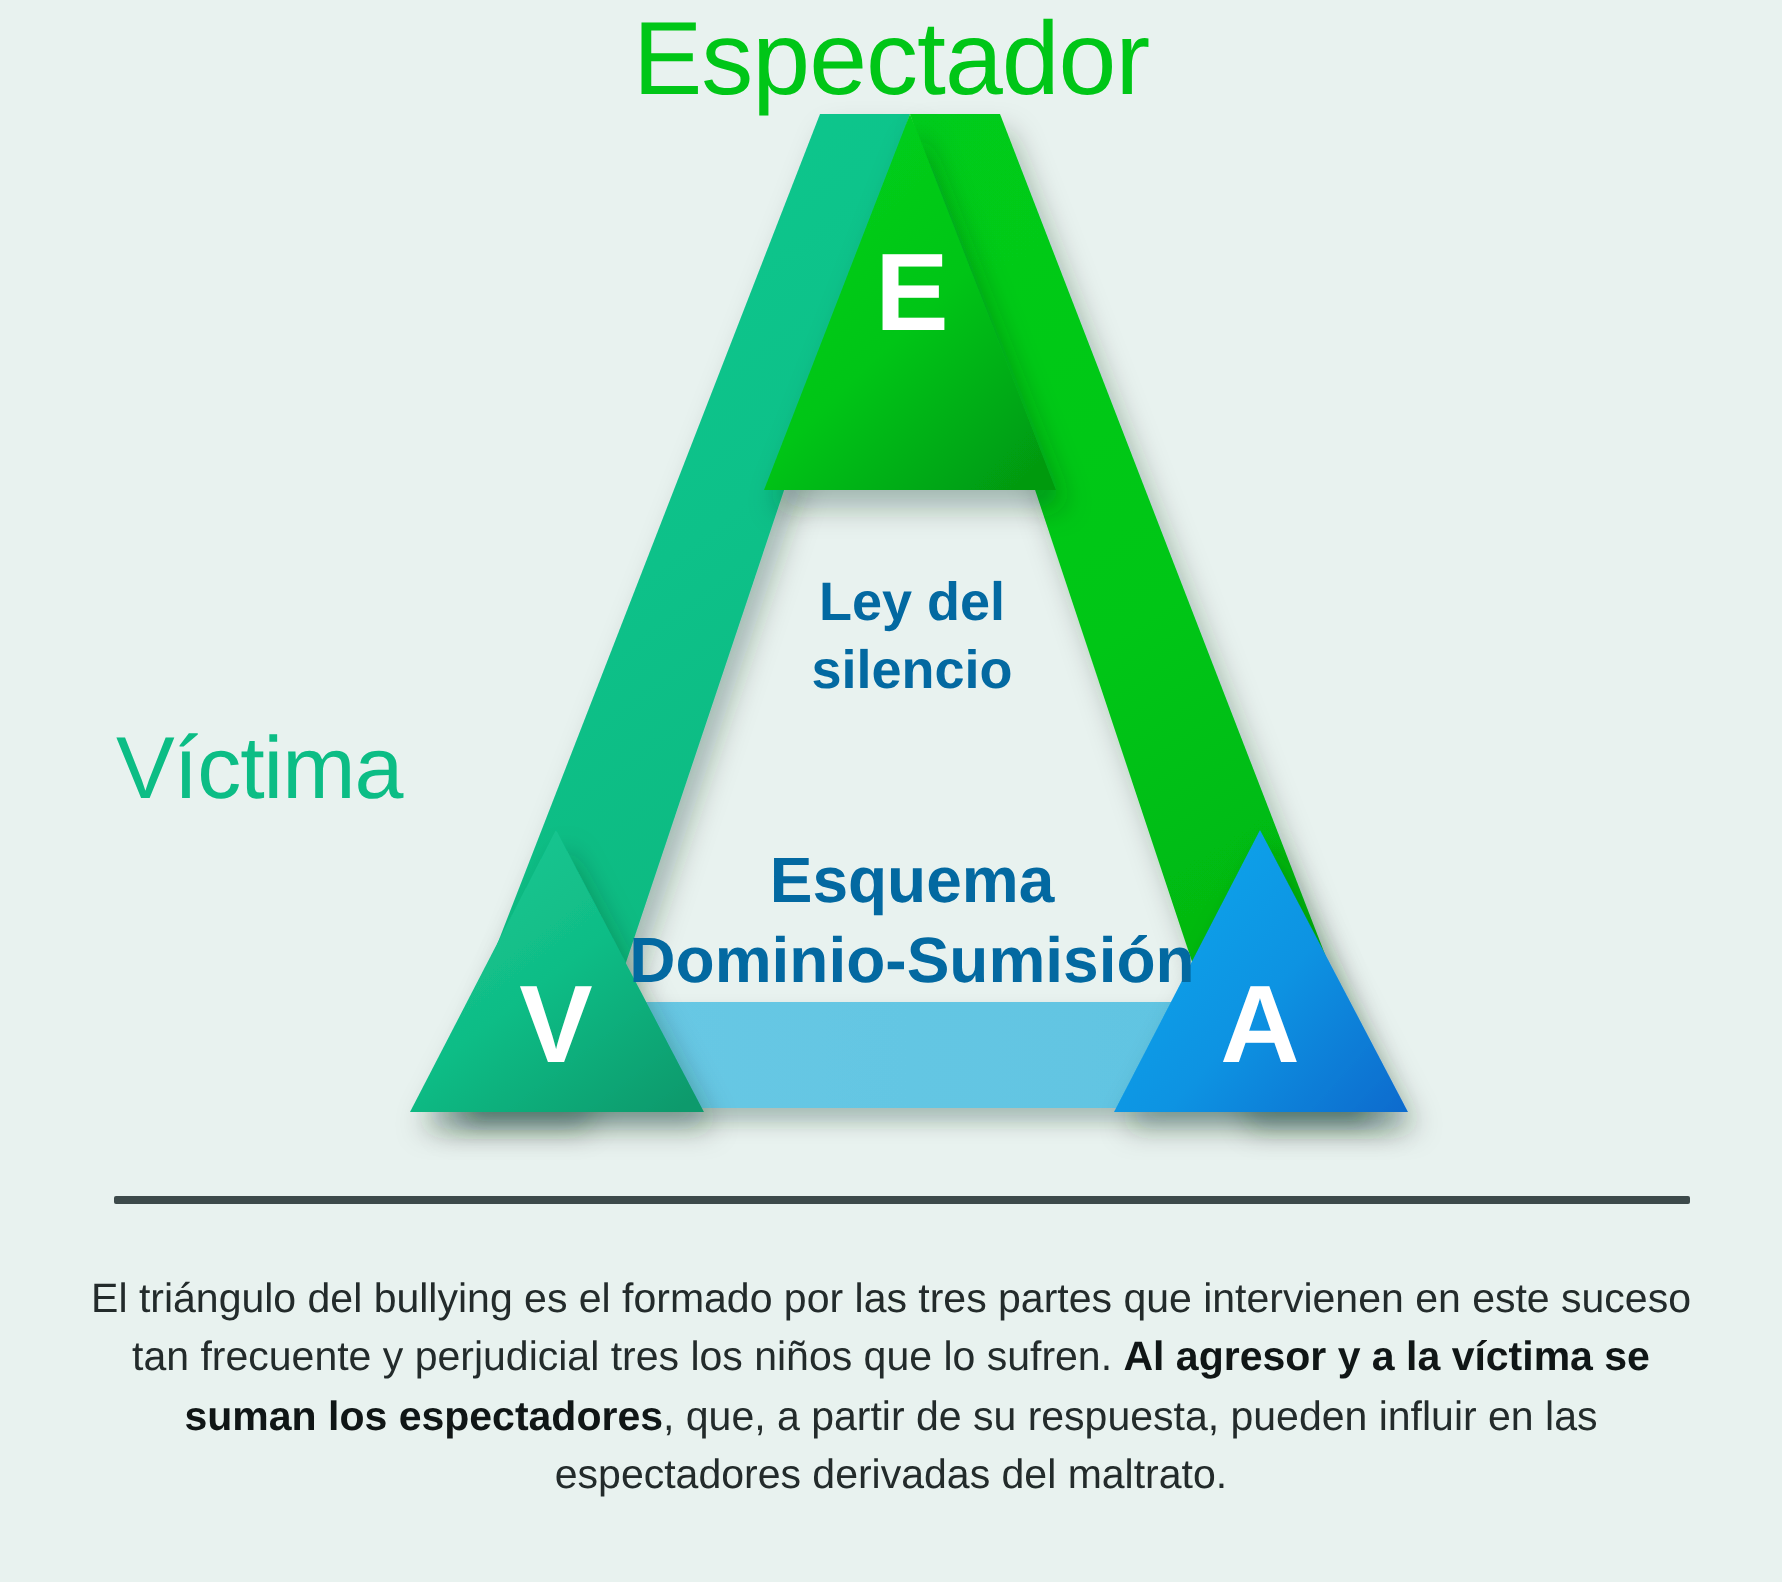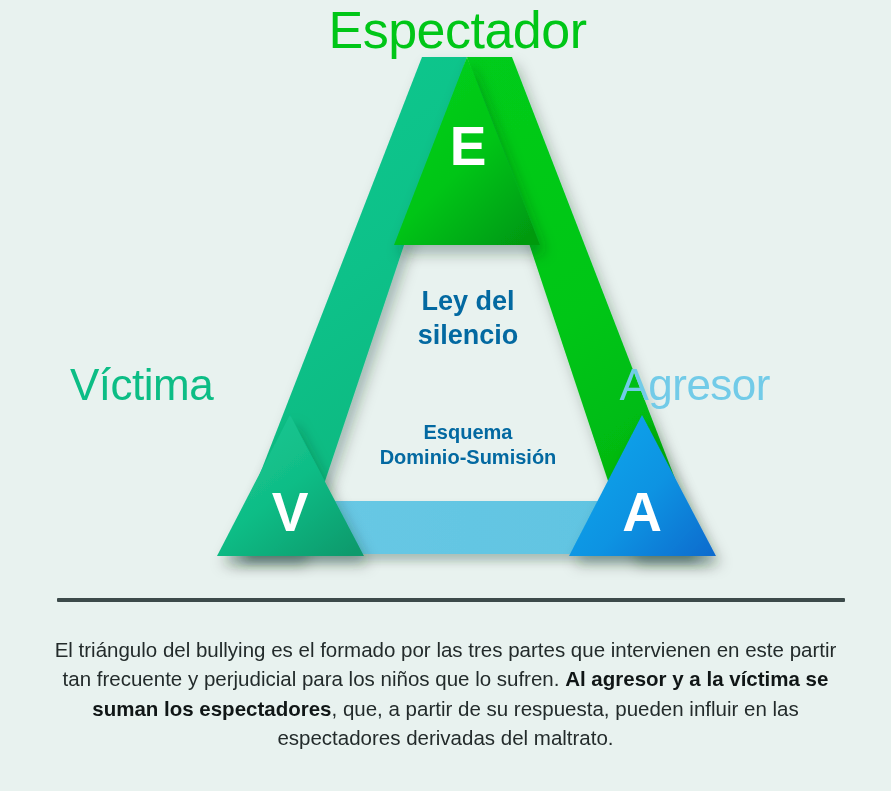--- a/index.html
+++ b/index.html
@@ -21,21 +21,21 @@
     left: 0;
     top: 0;
     width: 891px;
     height: 791px;
     background: #e8f2ef;
   }
 
   
   .stage {
     position: absolute;
-    left: 12px;
+    left: 0;
     top: 0;
     width: 803px;
     height: 580px;
   }
 
   .tri-svg {
     position: absolute;
     left: 0;
     top: 0;
     width: 891px;
@@ -87,21 +87,21 @@
     top: 284px;
     left: 356px;
     width: 200px;
     font-size: 27px;
   }
 
   .inner-bottom {
     top: 420px;
     left: 296px;
     width: 320px;
-    font-size: 20px;
+    font-size: 32px;
   }
 
   
   .corner-letter {
     position: absolute;
     color: #ffffff;
     font-weight: 700;
     line-height: 1;
     text-align: center;
     letter-spacing: 0px;
@@ -227,33 +227,32 @@
 
       <g>
         <polygon points="630,415 704,556 557,556" fill="url(#gradRightCorner)" filter="url(#softShadow)"></polygon>
       </g>
     </svg>
 
     <div class="role-label role-top" style="color:#00c617">Espectador</div>
 
     <div class="role-label role-left" style="color:#0cbd85">Víctima</div>
 
-    <div class="role-label role-right" style="color:#72cbe8">Agresor</div>
 
     <div class="corner-letter letter-e">E</div>
 
     <div class="corner-letter letter-v">V</div>
 
     <div class="corner-letter letter-a">A</div>
 
     <div class="inner-text inner-top">Ley del
 silencio</div>
 
     <div class="inner-text inner-bottom">Esquema
 Dominio-Sumisión</div>
 
   </div>
 
   <div class="divider" style="background: rgb(60, 74, 74);"></div>
 
-  <p class="caption"><span>El triángulo del bullying es el formado por las tres partes que intervienen en este partir tan frecuente y perjudicial para los niños que lo sufren. </span><b>Al agresor y a la víctima se suman los espectadores</b><span>, que, a partir de su respuesta, pueden influir en las espectadores derivadas del maltrato.</span></p>
+  <p class="caption"><span>El triángulo del bullying es el formado por las tres partes que intervienen en este suceso tan frecuente y perjudicial tres los niños que lo sufren. </span><b>Al agresor y a la víctima se suman los espectadores</b><span>, que, a partir de su respuesta, pueden influir en las espectadores derivadas del maltrato.</span></p>
 
 </div>
 
 </body></html>

